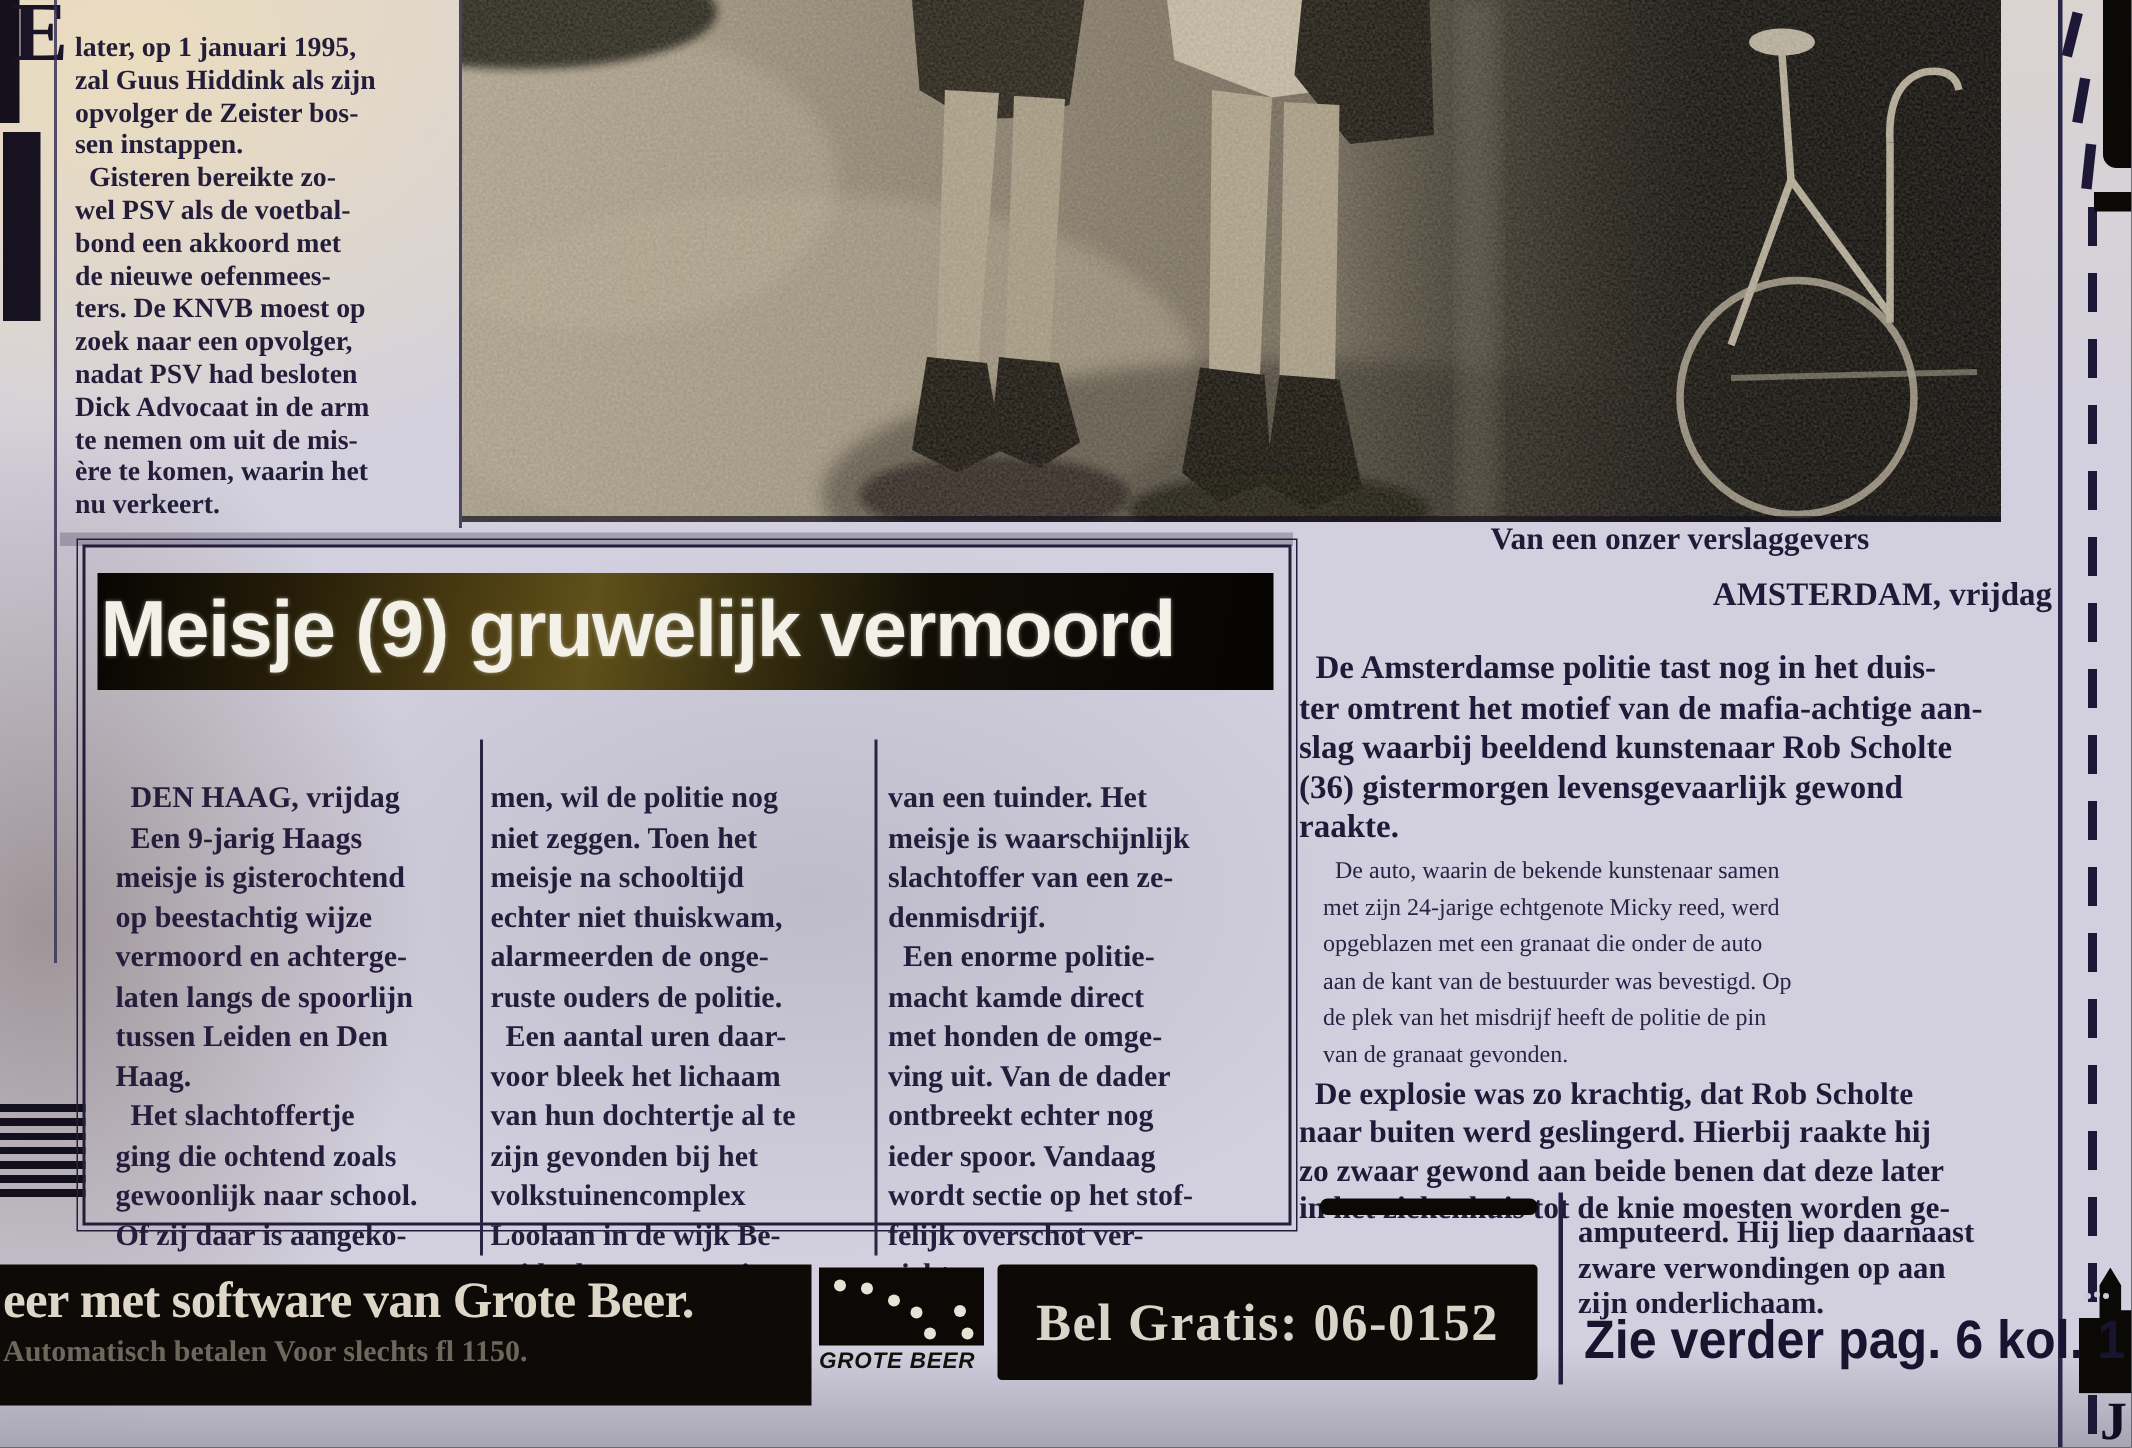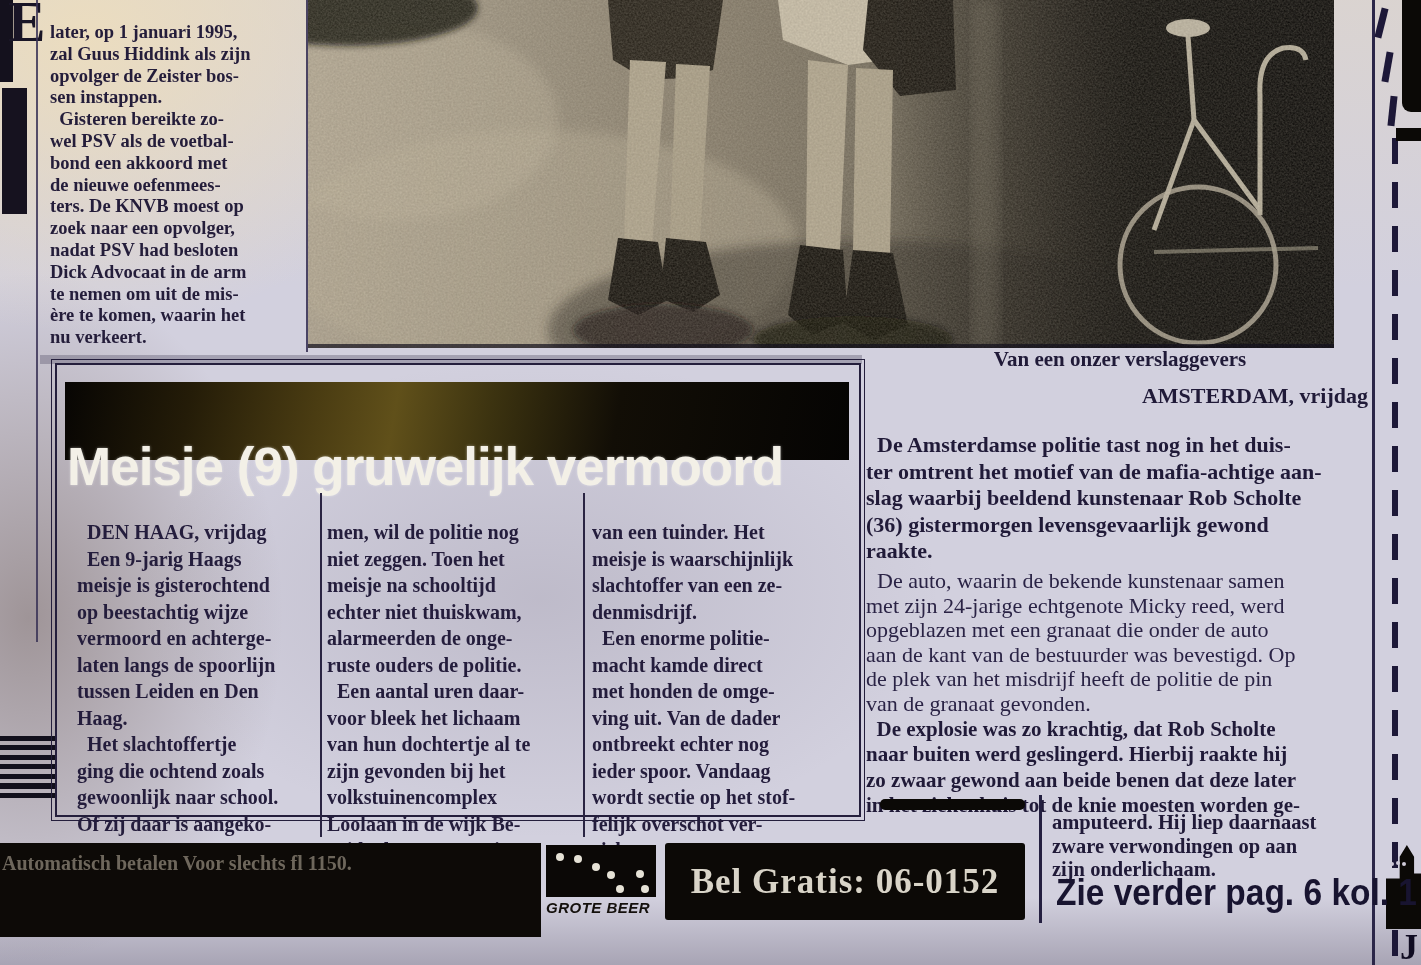--- a/index.html
+++ b/index.html
@@ -46,35 +46,35 @@
   .house-dot{width:4px;height:4px;border-radius:50%;background:#cfcad8;}
   .j-mark{left:1400px;top:926px;font-size:36px;font-weight:700;color:#100c22;}
 
   
   .murder-box{left:55px;top:363px;width:802px;height:450px;
     border:2px solid #241e3c;outline:1px solid #241e3c;outline-offset:3px;}
   .headline-banner{left:8px;top:17px;width:784px;height:78px;
     background:linear-gradient(100deg,#070503 0%,#241c08 16%,#4a3c12 32%,#60501a 42%,#3c3310 54%,#120e06 70%,#050403 100%);}
   .headline-text{width:100%;height:78px;line-height:76px;padding-left:2px;box-sizing:border-box;
     font-family:"Liberation Sans", sans-serif;font-weight:700;font-size:53px;letter-spacing:-1px;
-    color:#f3f0e7;text-shadow:0 0 3px rgba(255,255,255,.45);white-space:nowrap;margin-top:47px;}
+    color:#f3f0e7;text-shadow:0 0 3px rgba(255,255,255,.45);white-space:nowrap;}
   .mcol{top:134px;font-size:20px;line-height:26.5px;font-weight:700;text-align:justify;color:#241d3c;}
   .mcol1{left:20px;width:236px;}
   .mcol2{left:270px;width:250px;}
   .mcol3{left:535px;width:255px;}
   .col-div{top:128px;width:2px;height:344px;background:#2a2442;}
   .col-div1{left:263px;}
   .col-div2{left:526px;}
 
   
   .byline{left:900px;top:347px;width:440px;text-align:center;font-weight:700;font-size:21px;}
   .dateline{left:900px;top:383px;width:468px;text-align:right;font-weight:700;font-size:22px;}
   .spara{left:866px;width:504px;text-align:justify;}
   .sp1{top:412px;font-size:22px;line-height:26.5px;font-weight:700;}
-  .sp2{top:549px;font-size:22px;line-height:24.5px;font-weight:400;color:#2a2345;}
+  .sp2{top:549px;font-size:16px;line-height:24.5px;font-weight:400;color:#2a2345;padding-left:16px;}
   .sp3a{top:697px;font-size:21px;line-height:25.3px;font-weight:700;}
   .sp3b{left:1052px;top:791px;width:320px;font-size:20.5px;line-height:23.5px;font-weight:700;text-align:justify;}
   .scholte-div{left:1039px;top:795px;width:3px;height:128px;background:#241f40;}
   .scholte-bar{left:880px;top:799px;width:145px;height:11px;background:#0b0906;border-radius:5px;}
   .continuation{left:1056px;top:872px;font-family:"Liberation Sans", sans-serif;font-weight:700;
     font-size:36px;color:#181430;transform:scaleX(.93);transform-origin:left;white-space:nowrap;}
 
   
   .ad-box{left:-6px;top:843px;width:547px;height:94px;background:#0d0a07;padding:6px 0 0 8px;box-sizing:border-box;}
   .ad-line1{font-size:34px;font-weight:700;color:#ded7c7;letter-spacing:-.5px;white-space:nowrap;}
@@ -269,20 +269,21 @@
 zo zwaar gewond aan beide benen dat deze later
 in het ziekenhuis tot de knie moesten worden ge-</div>
   <div class="abs scholte-bar"></div>
   <div class="abs scholte-div"></div>
   <div class="abs sp3b pre">amputeerd. Hij liep daarnaast
 zware verwondingen op aan
 zijn onderlichaam.</div>
   <div class="abs continuation">Zie verder pag. 6 kol. 1</div>
 
   <div class="abs ad-box">
+    <div class="ad-line1">eer met software van Grote Beer.</div>
     <div class="ad-line2">Automatisch betalen  Voor slechts fl 1150.</div>
   </div>
   <div class="abs gb-logo">
     <span class="gb-dot" style="left:10px;top:8px;"></span>
     <span class="gb-dot" style="left:28px;top:10px;"></span>
     <span class="gb-dot" style="left:46px;top:18px;"></span>
     <span class="gb-dot" style="left:61px;top:26px;"></span>
     <span class="gb-dot" style="left:70px;top:40px;"></span>
     <span class="gb-dot" style="left:90px;top:25px;"></span>
     <span class="gb-dot" style="left:95px;top:40px;"></span>

